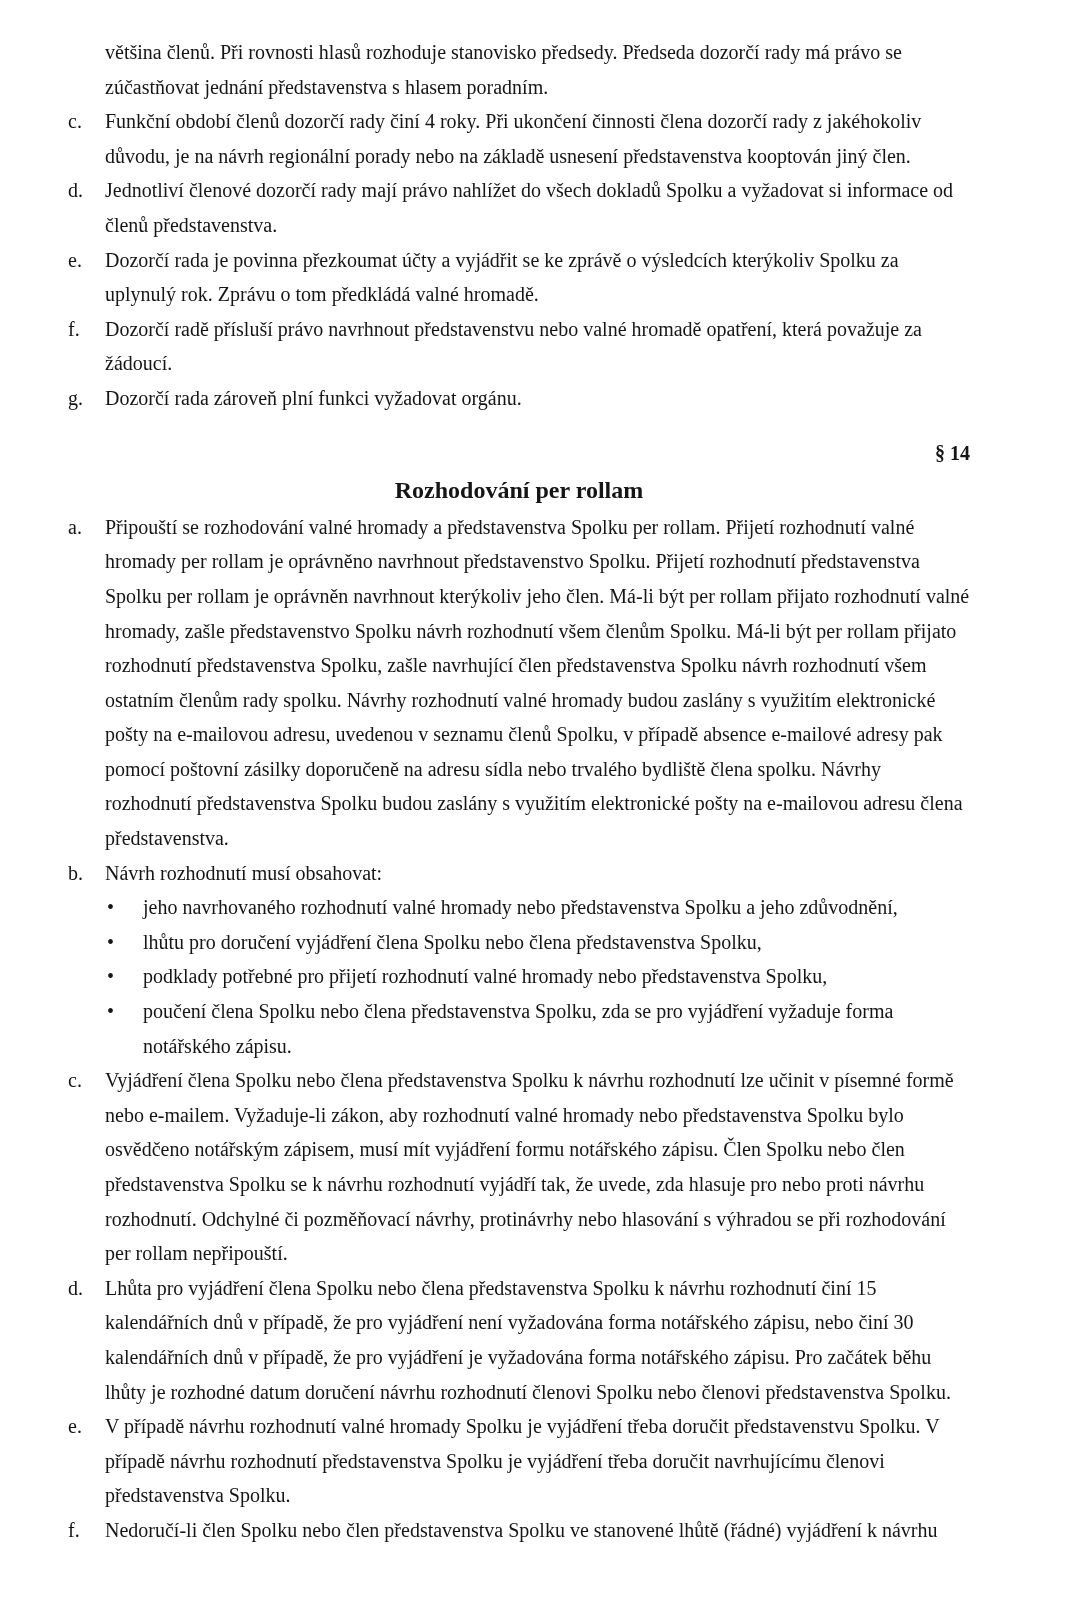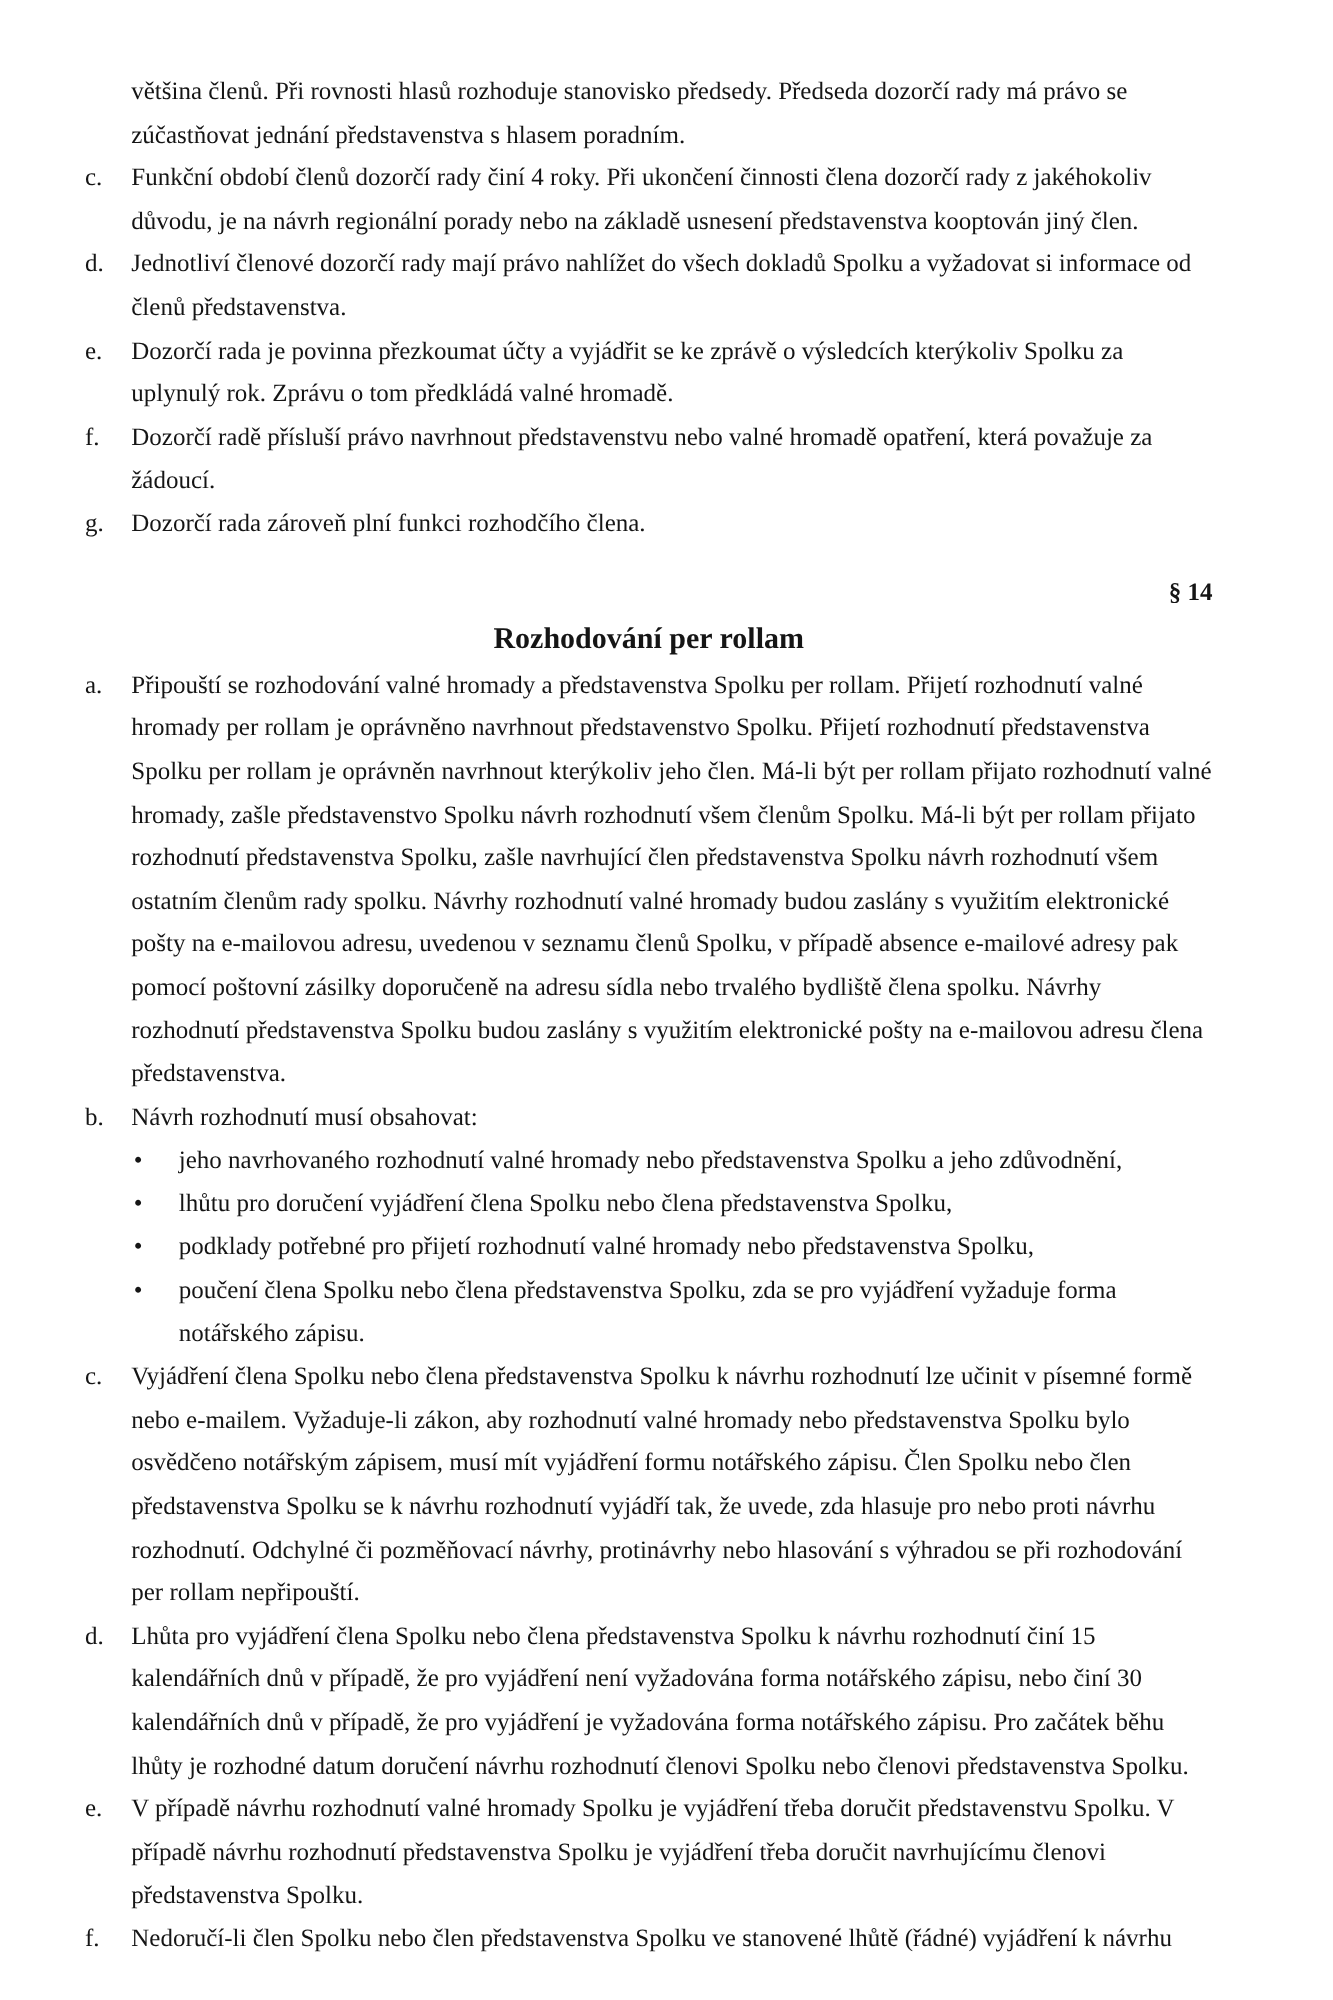--- a/index.html
+++ b/index.html
@@ -6,21 +6,21 @@
   html, body {
     margin: 0;
     padding: 0;
     background: #ffffff;
   }
   .page {
     position: relative;
     width: 1066px;
     height: 1600px;
     box-sizing: border-box;
-    padding: 56px 96px 0 68px;
+    padding: 35px 96px 0 68px;
     background: #ffffff;
     color: #151515;
     font-family: "Liberation Serif", "DejaVu Serif", serif;
     font-size: 20px;
     line-height: 34.6px;
     overflow: hidden;
     text-align: left;
   }
   p, h2, h3, div { margin: 0; padding: 0; }
   .cont-paragraph {
@@ -82,21 +82,21 @@
   <div class="list-item">
     <span class="item-letter">e.</span>
     <span class="item-text">Dozorčí rada je povinna přezkoumat účty a vyjádřit se ke zprávě o výsledcích kterýkoliv Spolku za uplynulý rok. Zprávu o tom předkládá valné hromadě.</span>
   </div>
   <div class="list-item">
     <span class="item-letter">f.</span>
     <span class="item-text">Dozorčí radě přísluší právo navrhnout představenstvu nebo valné hromadě opatření, která považuje za žádoucí.</span>
   </div>
   <div class="list-item">
     <span class="item-letter">g.</span>
-    <span class="item-text">Dozorčí rada zároveň plní funkci rozhodčího člena.</span>
+    <span class="item-text">Dozorčí rada zároveň plní funkci vyžadovat orgánu.</span>
   </div>
 
   <h2 class="section-number">§ 14</h2>
   <h3 class="section-title">Rozhodování per rollam</h3>
 
   <div class="list-item">
     <span class="item-letter">a.</span>
     <span class="item-text">Připouští se rozhodování valné hromady a představenstva Spolku per rollam. Přijetí rozhodnutí valné hromady per rollam je oprávněno navrhnout představenstvo Spolku. Přijetí rozhodnutí představenstva Spolku per rollam je oprávněn navrhnout kterýkoliv jeho člen. Má-li být per rollam přijato rozhodnutí valné hromady, zašle představenstvo Spolku návrh rozhodnutí všem členům Spolku. Má-li být per rollam přijato rozhodnutí představenstva Spolku, zašle navrhující člen představenstva Spolku návrh rozhodnutí všem ostatním členům rady spolku. Návrhy rozhodnutí valné hromady budou zaslány s využitím elektronické pošty na e-mailovou adresu, uvedenou v seznamu členů Spolku, v případě absence e-mailové adresy pak pomocí poštovní zásilky doporučeně na adresu sídla nebo trvalého bydliště člena spolku. Návrhy rozhodnutí představenstva Spolku budou zaslány s využitím elektronické pošty na e-mailovou adresu člena představenstva.</span>
   </div>
 

